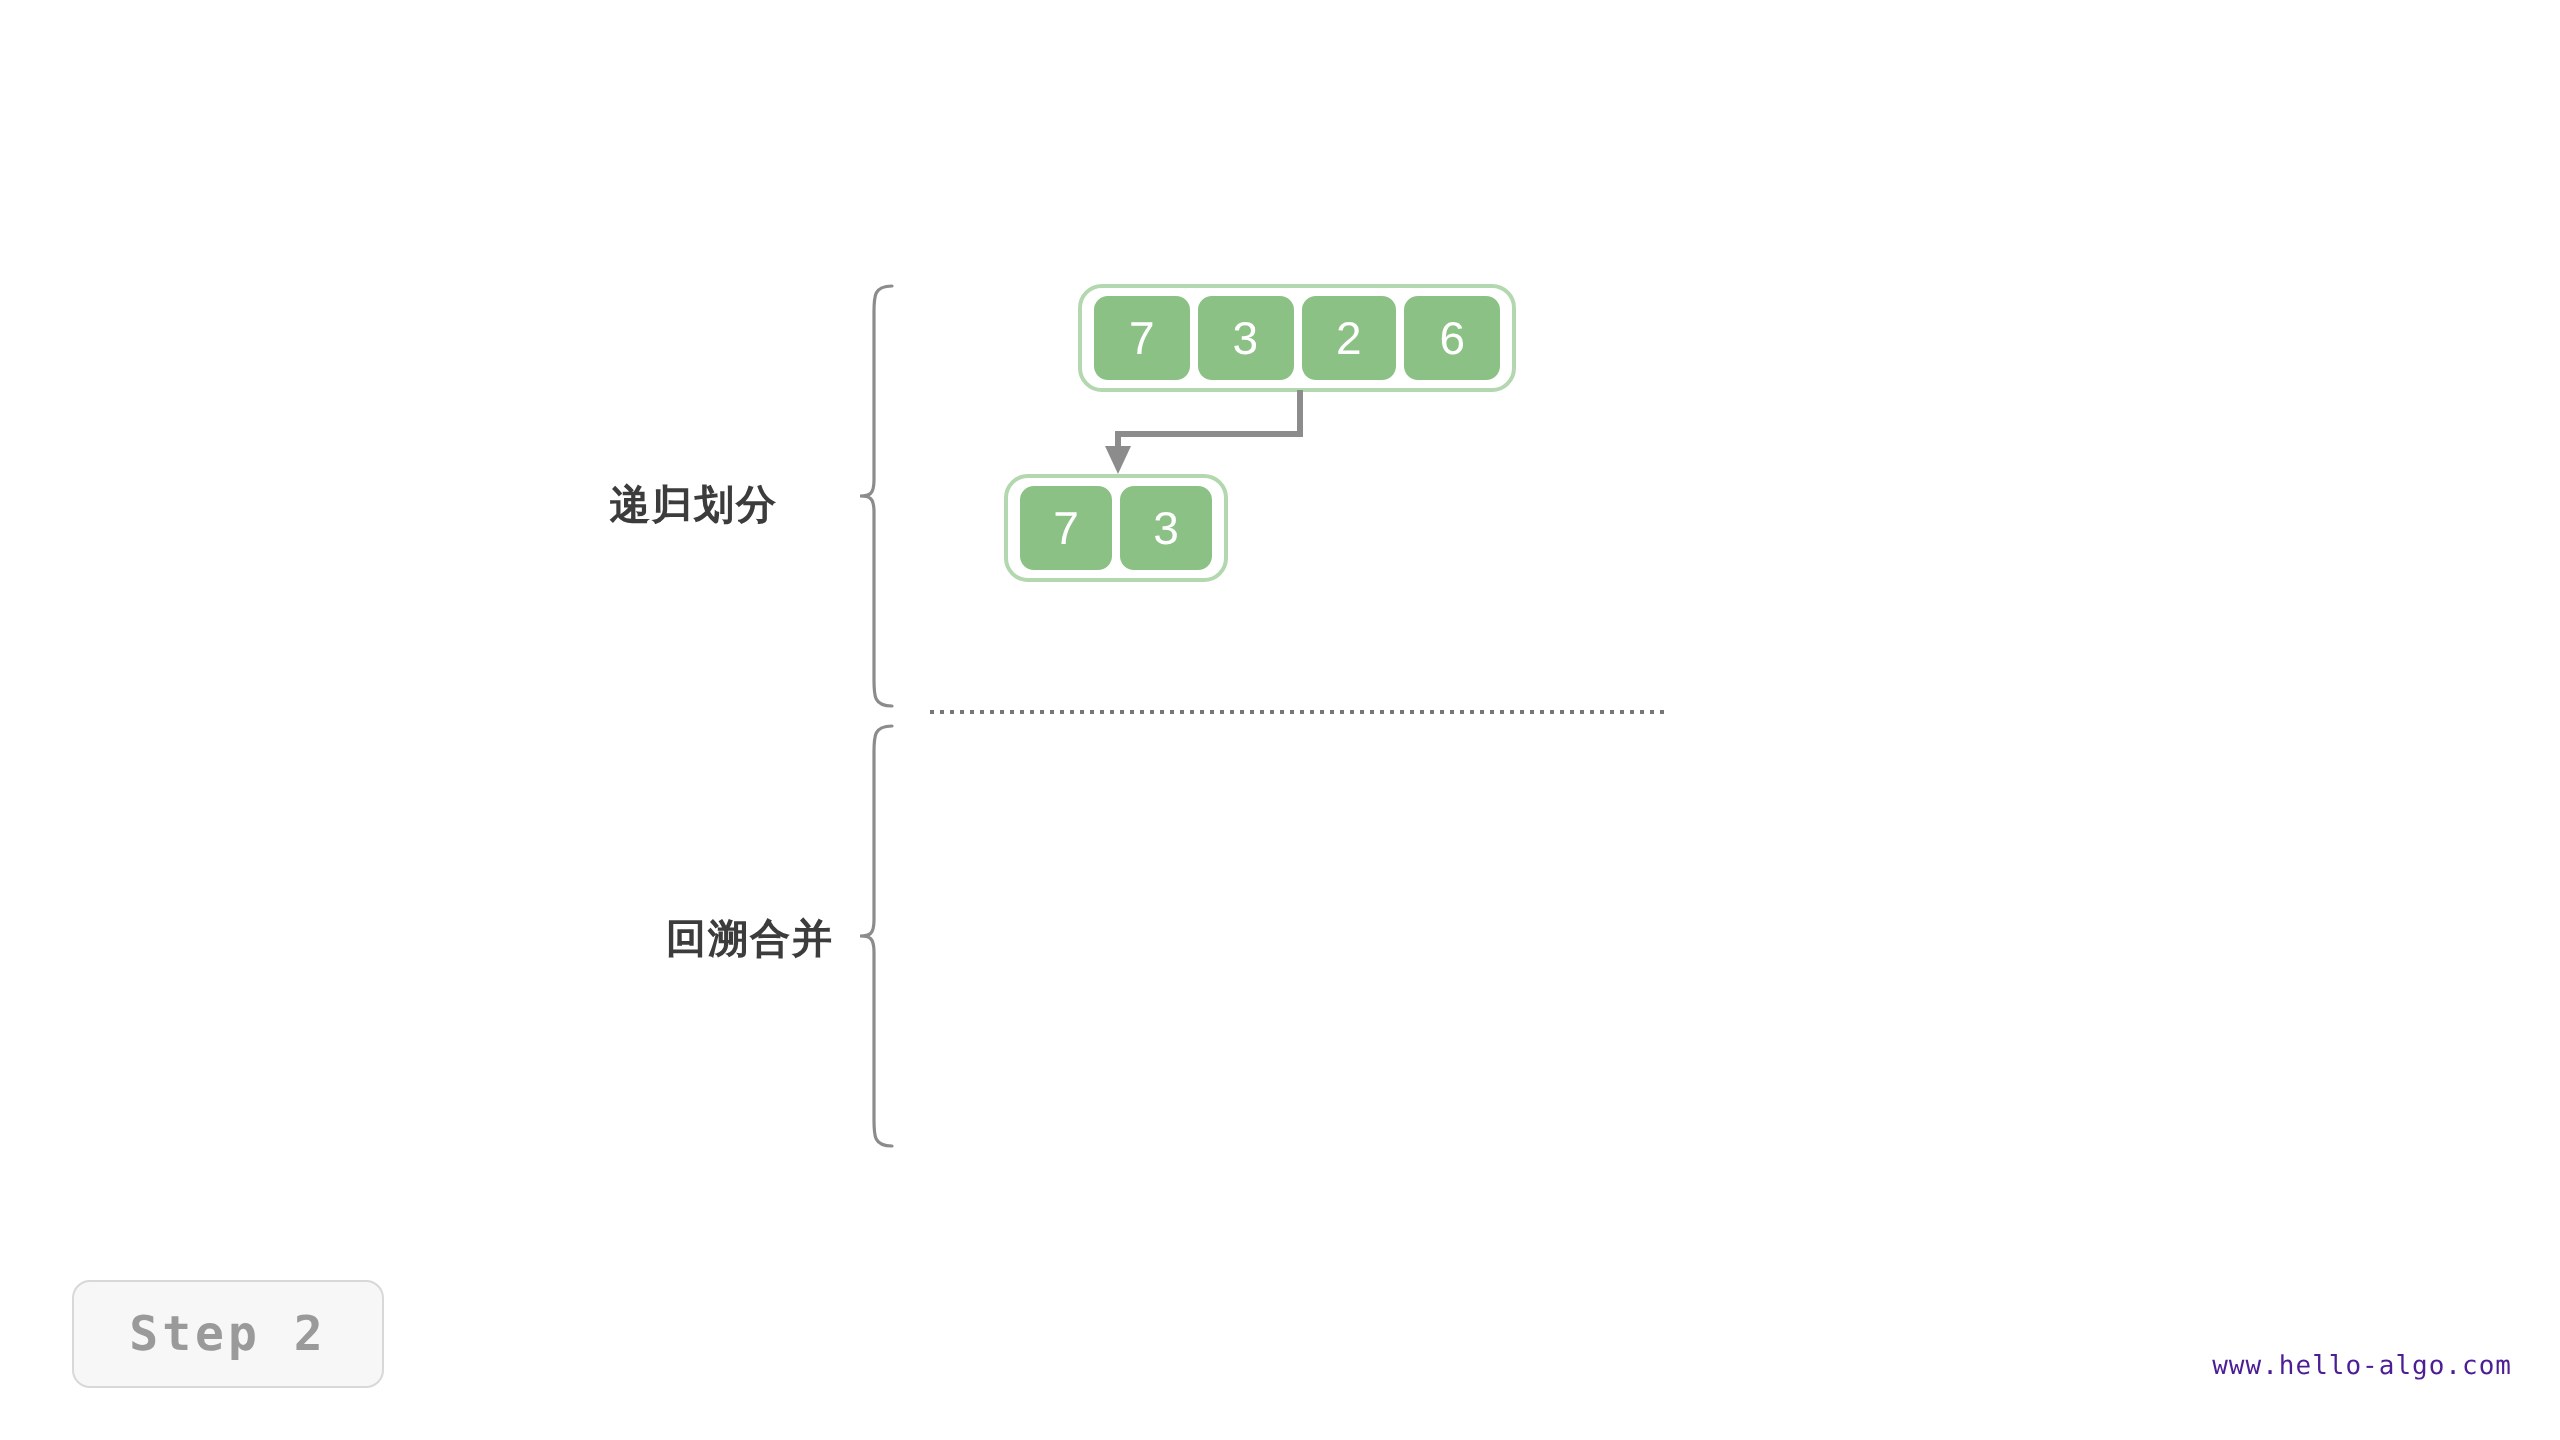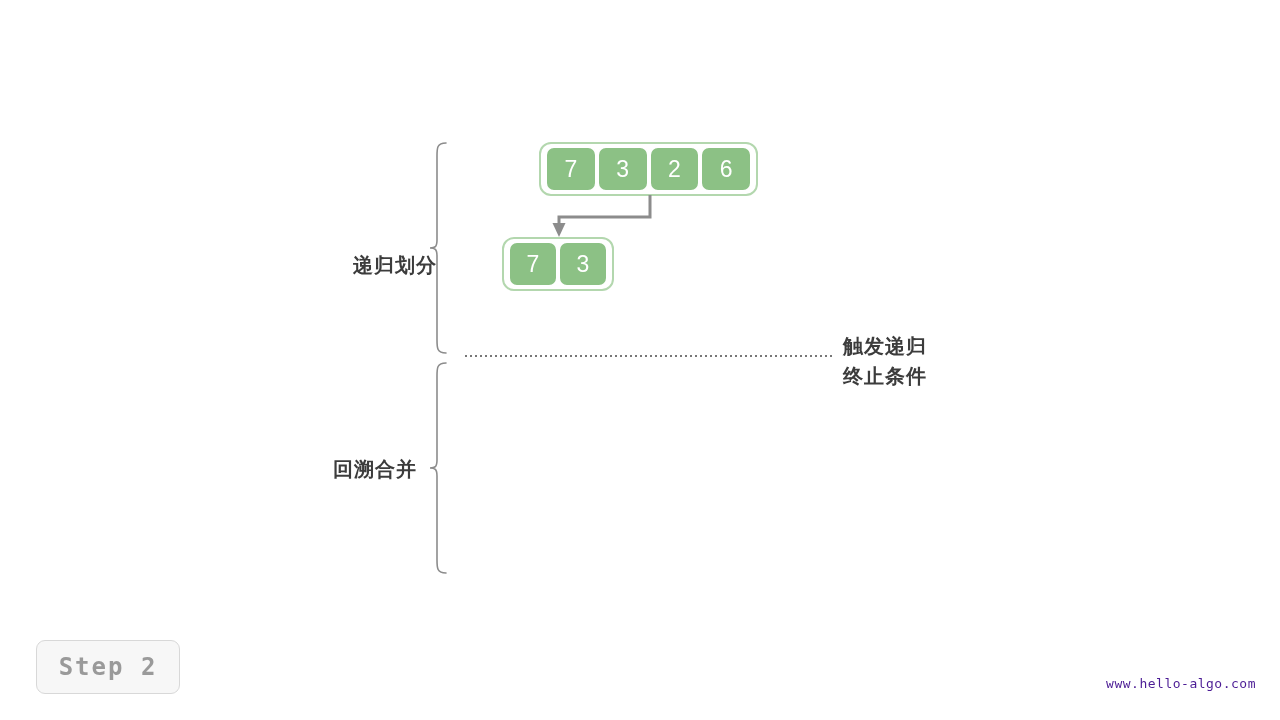--- a/index.html
+++ b/index.html
@@ -19,21 +19,21 @@
   
   .section-label {
     position: absolute;
     font-family: "Liberation Sans", "DejaVu Sans", sans-serif;
     font-weight: bold;
     font-size: 20px;
     color: #3c3c3c;
     letter-spacing: 1px;
     white-space: nowrap;
   }
-  #label-divide { left: 305px; top: 252px; margin-left: 48px; }
+  #label-divide { left: 305px; top: 239px; }
   #label-merge  { left: 305px; top: 456px; margin-left: 28px; }
 
   
   .brace { position: absolute; }
 
   
   .array-group {
     position: absolute;
     box-sizing: border-box;
     border: 2px solid #b3d7ae;
@@ -114,21 +114,21 @@
     color: #3c3c3c;
     letter-spacing: 1px;
     white-space: nowrap;
   }
 
   
   #step-badge {
     position: absolute;
     left: 36px;
     top: 640px;
-    width: 144px;
+    width: 156px;
     height: 54px;
     box-sizing: border-box;
     background: #f7f7f7;
     border: 1px solid #d8d8d8;
     border-radius: 9px;
     display: flex;
     align-items: center;
     justify-content: center;
   }
   #step-badge-text {
@@ -191,24 +191,20 @@
     <path d="M 14 44 L 7.5 30 L 20.5 30 Z" fill="#8c8c8c"></path>
   </svg>
 
   <div class="array-group" id="array-bottom">
     <div class="cell">7</div>
     <div class="cell">3</div>
   </div>
 
   <div id="dotted-line"></div>
 
-  <div id="annotation-terminate">
-    <div>触发递归</div>
-    <div>终止条件</div>
-  </div>
 
   <div id="step-badge">
     <span id="step-badge-text">Step 2</span>
   </div>
 
   <div id="watermark">www.hello-algo.com</div>
 
 </div>
 
 </body></html>

